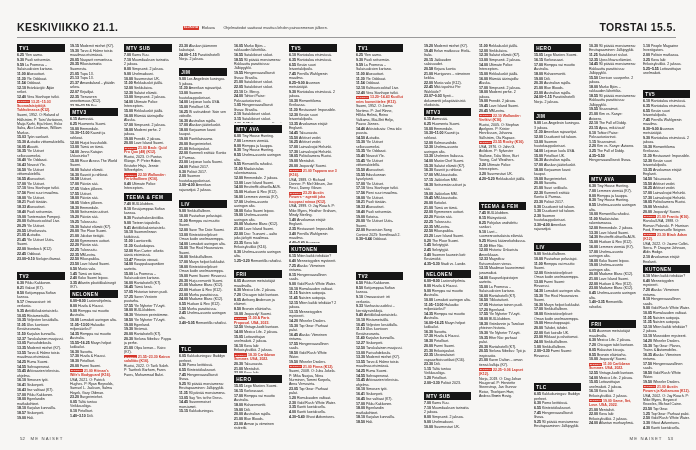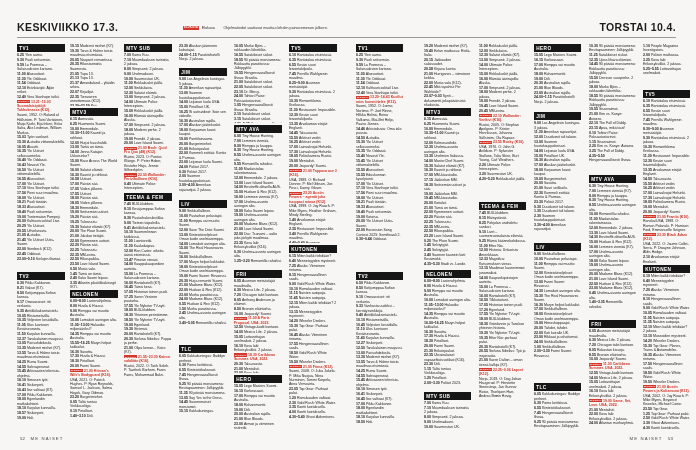--- a/index.html
+++ b/index.html
@@ -55,29 +55,29 @@
     color:#4a4a4a;white-space:nowrap;
   }
   #footer-left{left:17px;}
   #footer-right{right:20px;}
   .footer .pgnum{letter-spacing:.2px;color:#3c3c3c;margin:0 3px;}
 </style>
 </head>
 <body>
 
 <div class="sheet">
-  <div id="title-left" class="day-title">KESKIVIIKKO 17.3.</div>
+  <div id="title-left" class="day-title">KESKIVIIKKO 21.1.</div>
 
   <div class="legend">
     <span class="chip">ELOKUVA</span>
     <span>Elokuva</span>
     <span class="note">Ohjelmatiedot saattavat muuttua lehden painoonmenon jälkeen.</span>
   </div>
 
-  <div id="title-right" class="day-title">TORSTAI 10.4.</div>
+  <div id="title-right" class="day-title">TORSTAI 15.5.</div>
 
   <div class="rule"></div>
 
   <div id="sections">
       <div class="section" style="left: 17px; top: 44px; width: 48px; height: 226px;">
         <div class="ch-header">TV1</div>
         <ul class="entries">
           <li class="entry"><b>6.25 </b>Ylen aamu.</li>
           <li class="entry"><b>9.30 </b>Puoli seitsemän.</li>
           <li class="entry"><b>9.59 </b>La Promesa – Salaisuuksien kartano.</li>

